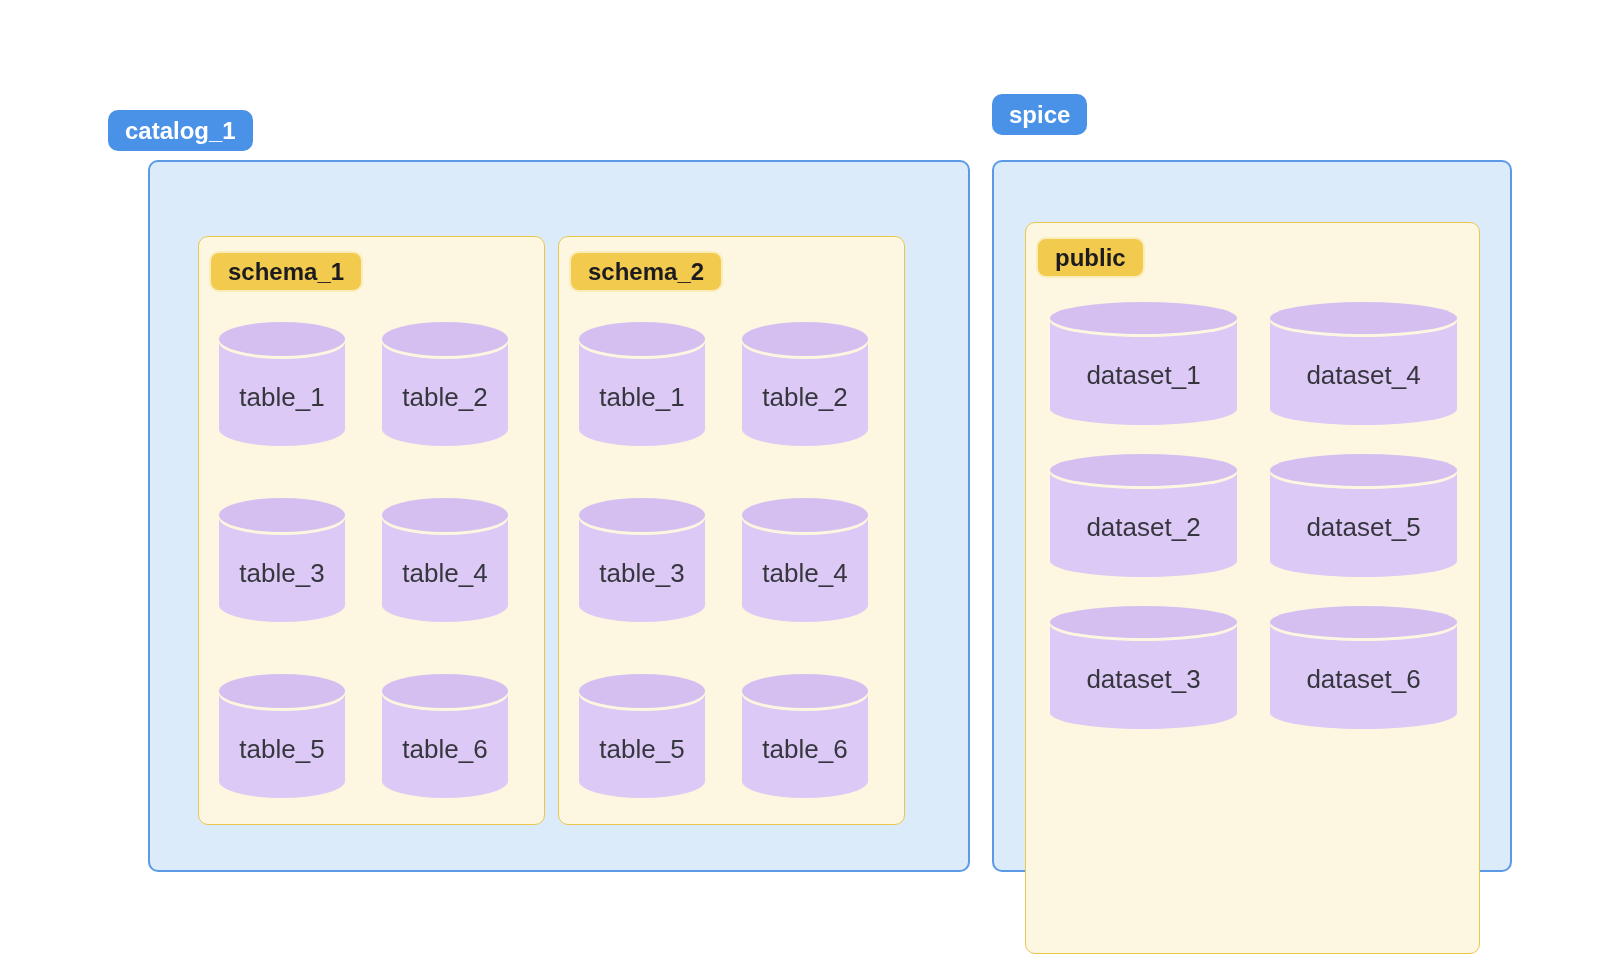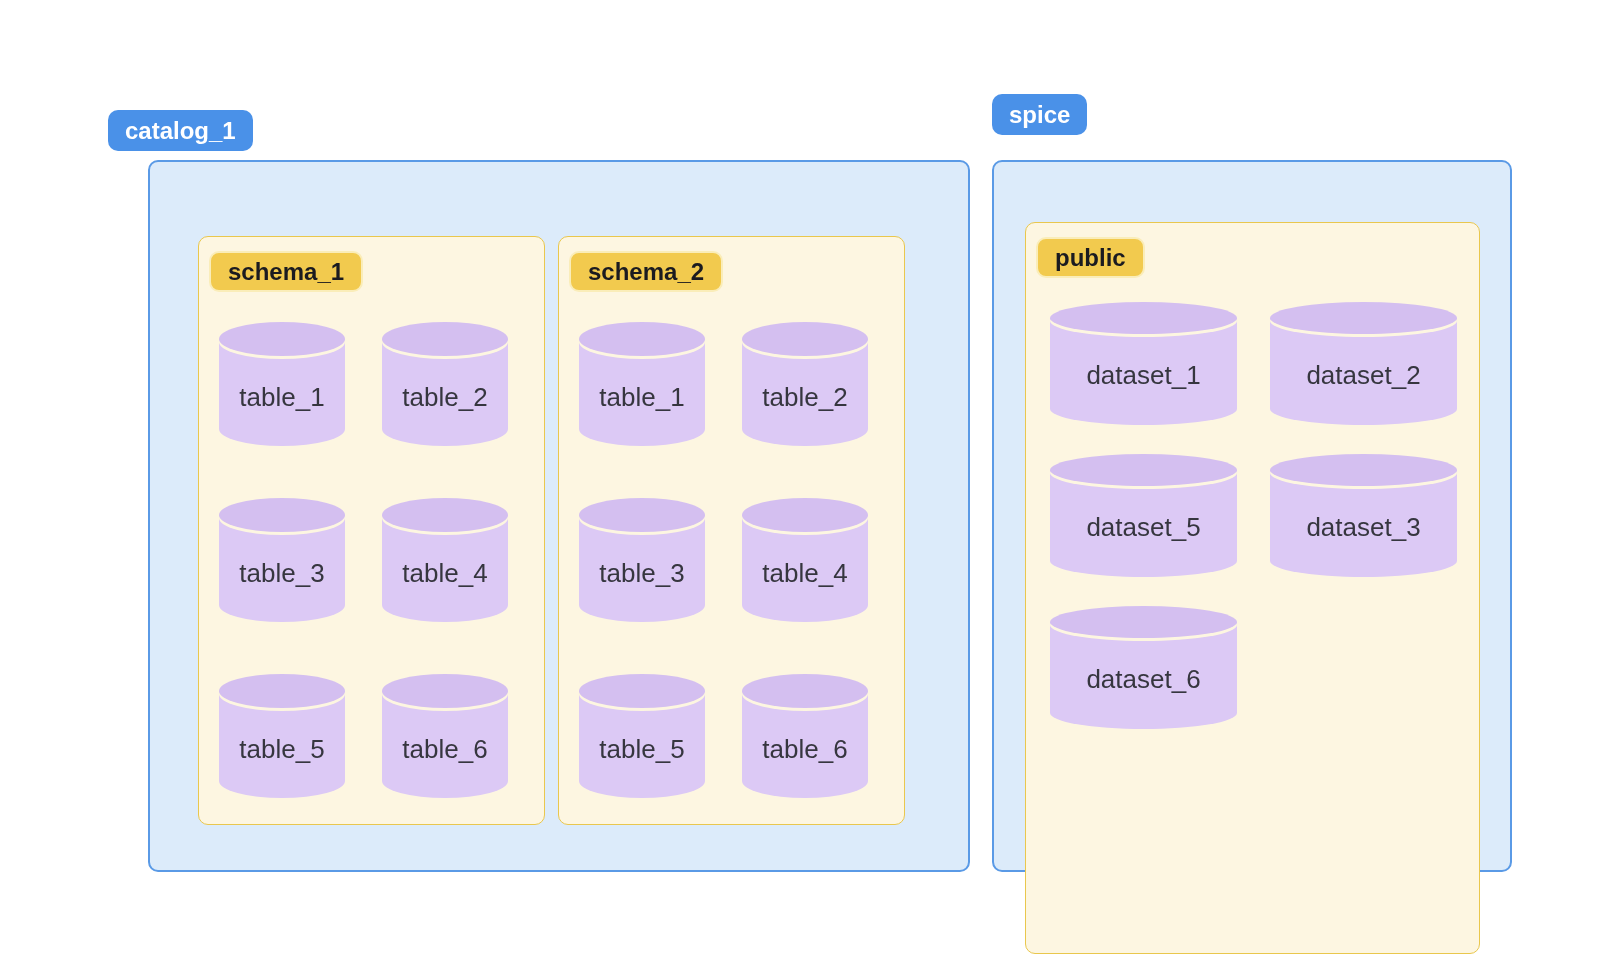--- a/index.html
+++ b/index.html
@@ -172,20 +172,24 @@
 
     <div class="schemabox" style="left:31px; top:60px; width:455px; height:732px;">
       <div class="badge gold">public</div>
       <div class="grid datasets">
         <div class="cyl dataset">
           <div class="cyl-top"></div>
           <div class="cyl-label">dataset_1</div>
         </div>
         <div class="cyl dataset">
           <div class="cyl-top"></div>
+          <div class="cyl-label">dataset_4</div>
+        </div>
+        <div class="cyl dataset">
+          <div class="cyl-top"></div>
           <div class="cyl-label">dataset_2</div>
         </div>
         <div class="cyl dataset">
           <div class="cyl-top"></div>
           <div class="cyl-label">dataset_5</div>
         </div>
         <div class="cyl dataset">
           <div class="cyl-top"></div>
           <div class="cyl-label">dataset_3</div>
         </div>

